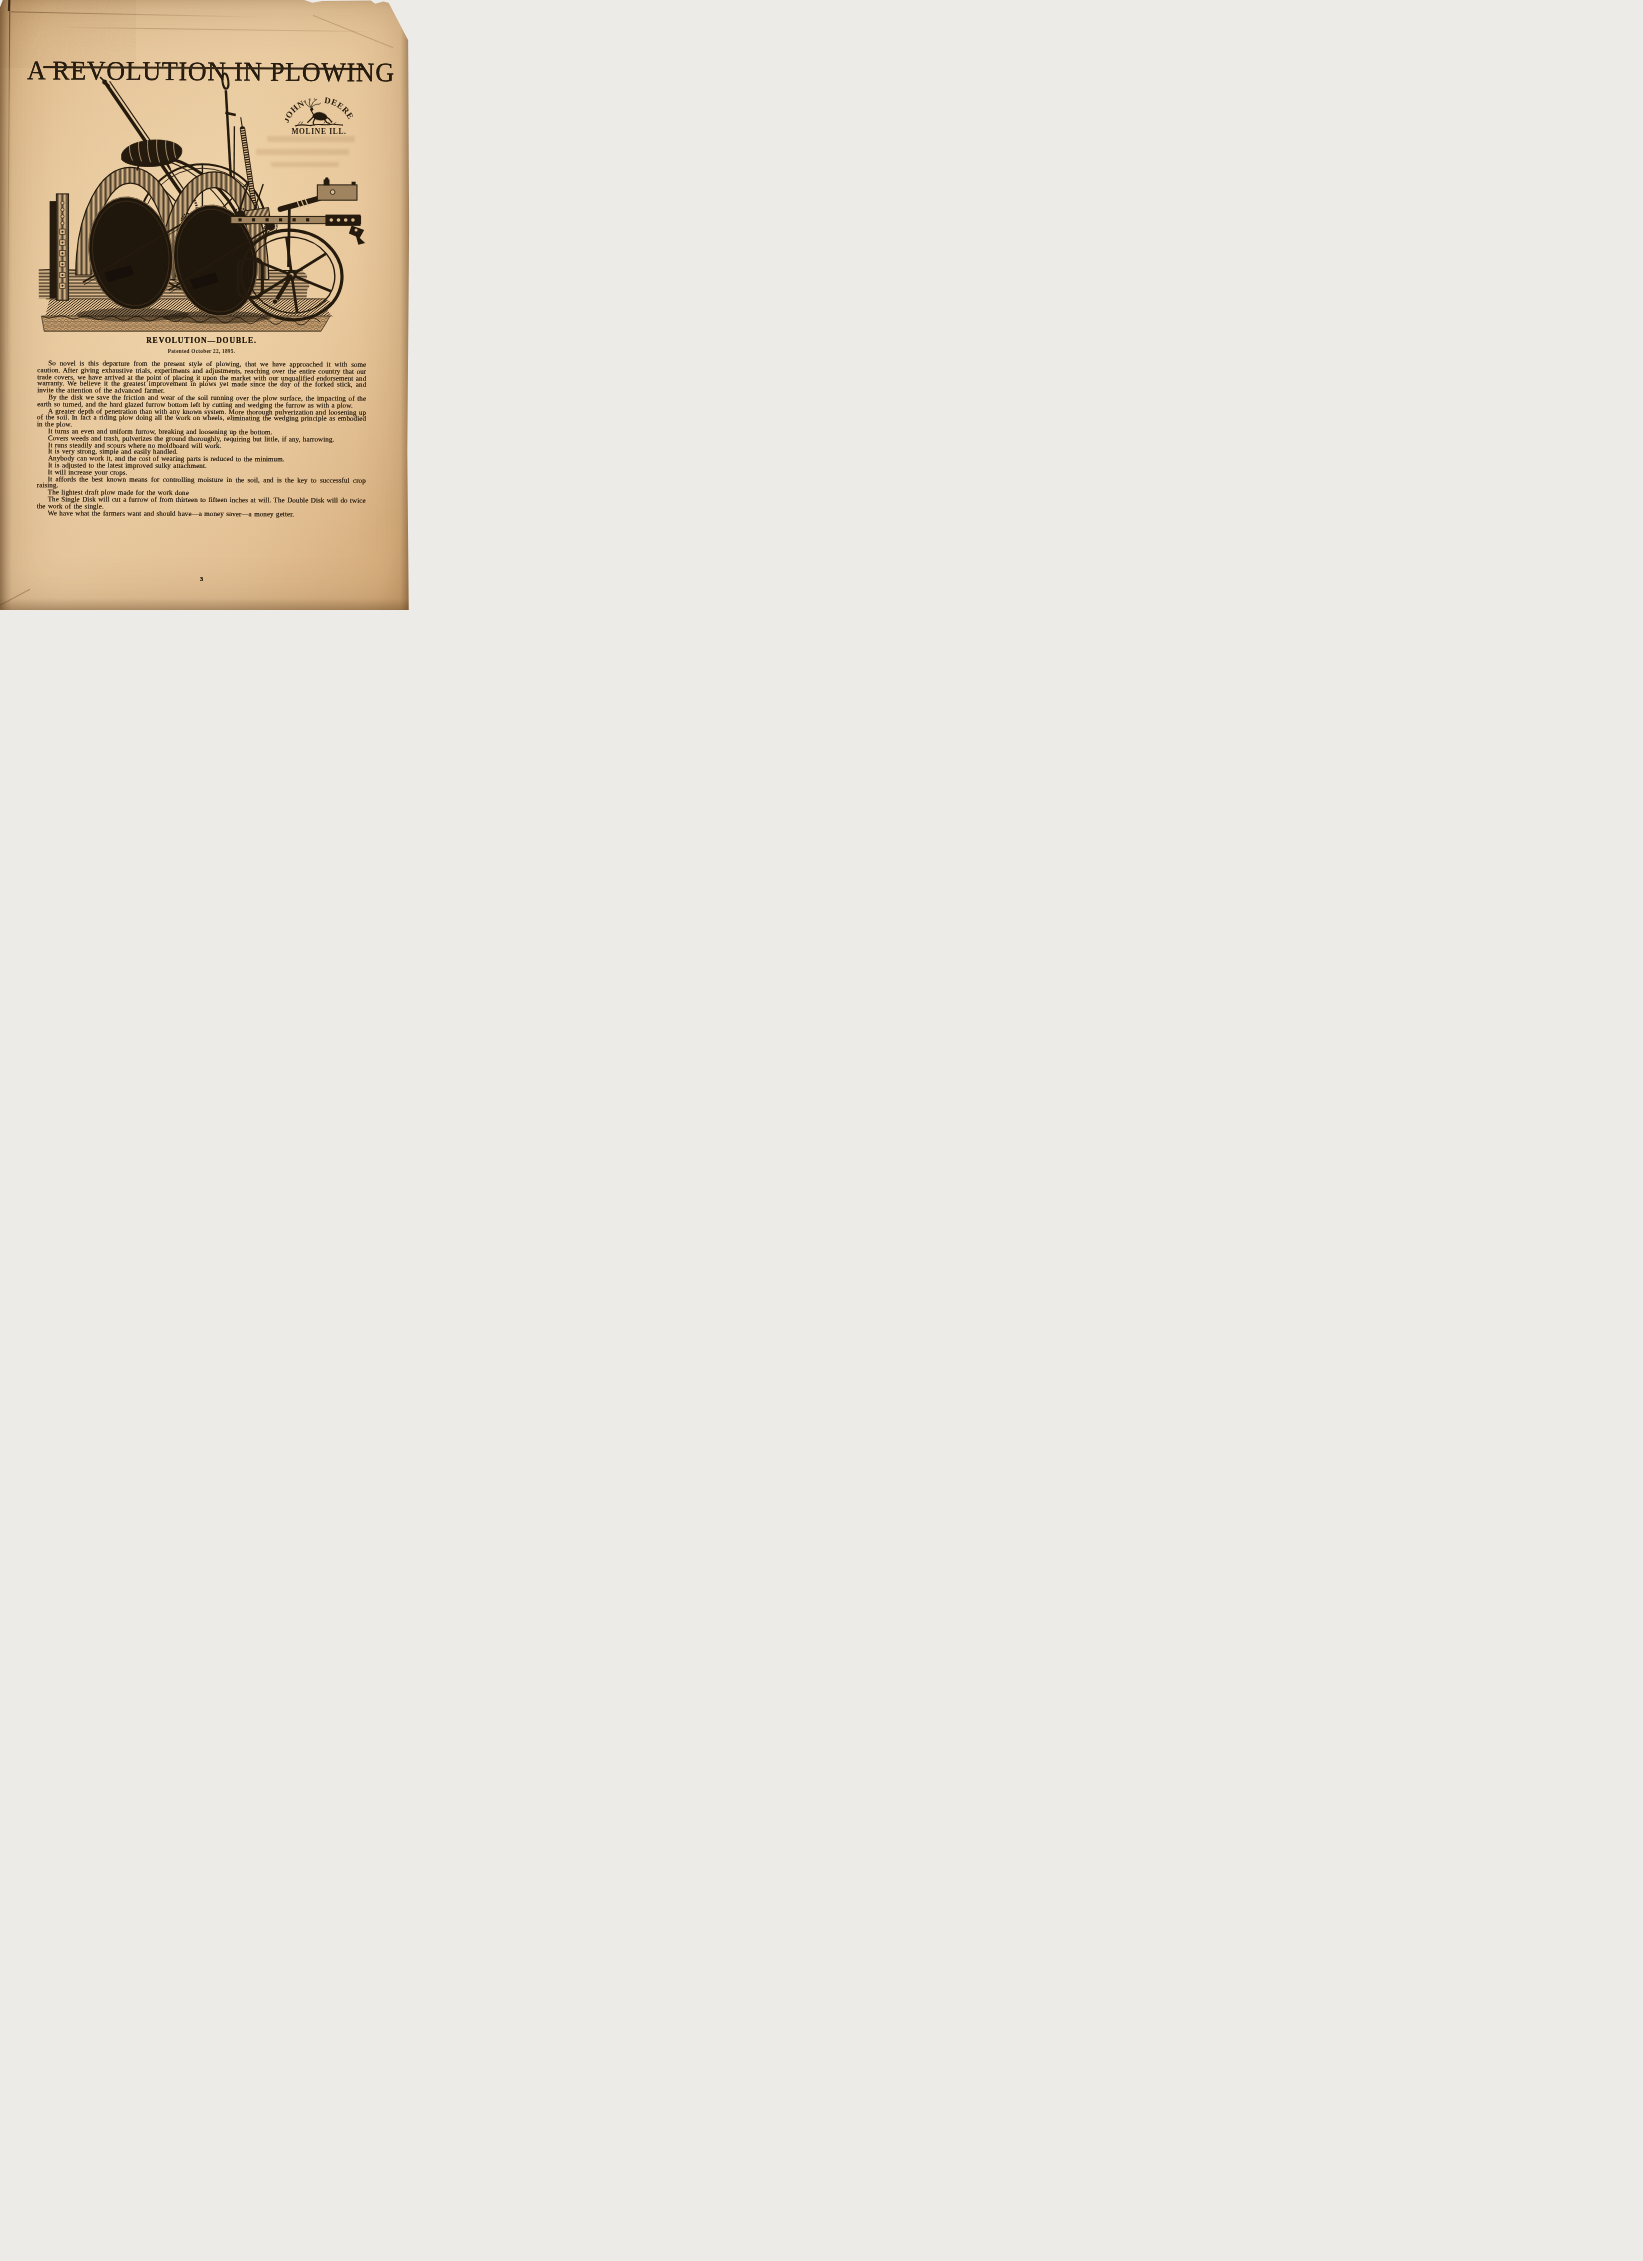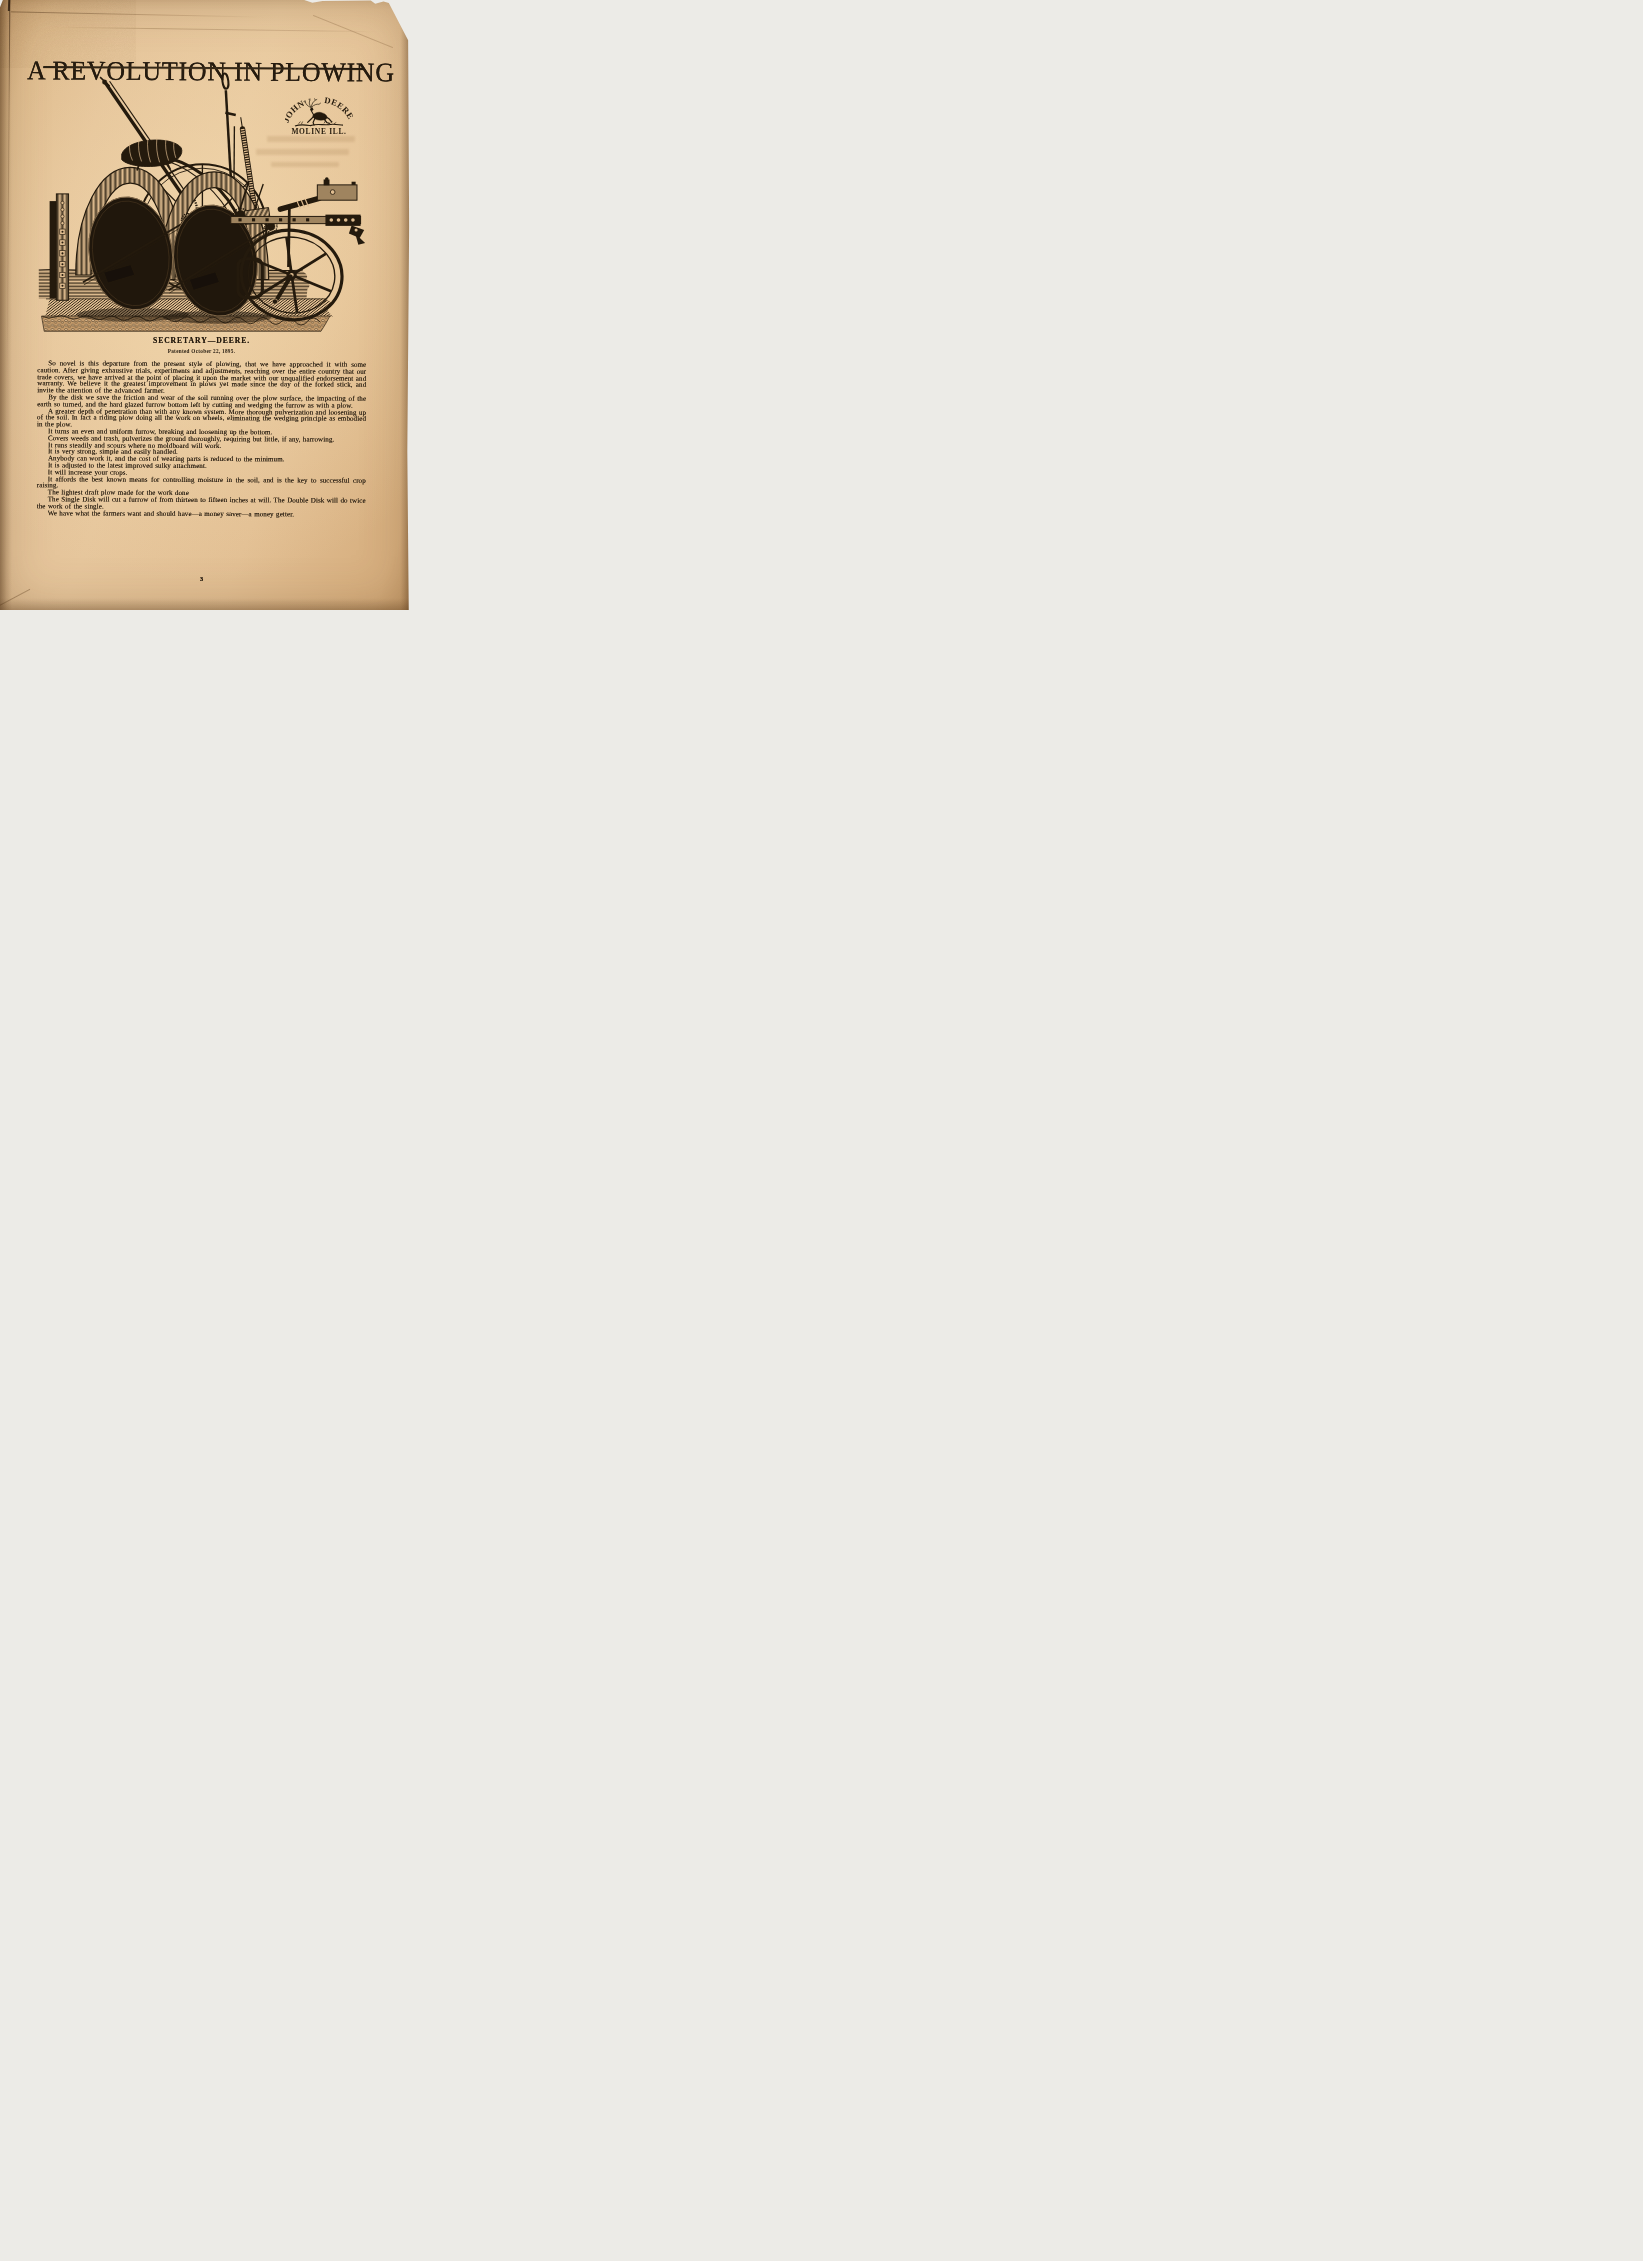--- a/index.html
+++ b/index.html
@@ -319,21 +319,21 @@
             <line x1="565" y1="452" x2="633" y2="393"></line>
         </g>
         <circle cx="565" cy="452" r="11" fill="#241a0d"></circle>
         <circle cx="565" cy="452" r="4.6" fill="#e0bd90" stroke="none"></circle>
       </g>
       <line x1="563" y1="455" x2="531" y2="508" stroke-width="9" stroke-linecap="round"></line>
       <circle cx="528" cy="511" r="6" fill="#241a0d" stroke="#e0bd90" stroke-width="1.4"></circle>
     </g>
   </svg>
 
-  <div class="caption ink">SECRETARY—DEERE.</div>
+  <div class="caption ink">REVOLUTION—DOUBLE.</div>
   <div class="patent ink">Patented October 22, 1895.</div>
 
   <div class="bodytext ink">
     <p>So novel is this departure from the present style of plowing, that we have approached it with some caution.  After giving exhaustive trials, experiments and adjustments, reaching over the entire country that our trade covers, we have arrived at the point of placing it upon the market with our unqualified endorsement and warranty.  We believe it the greatest improvement in plows yet made since the day of the forked stick, and invite the attention of the advanced farmer.</p>
     <p>By the disk we save the friction and wear of the soil running over the plow surface, the impacting of the earth so turned, and the hard glazed furrow bottom left by cutting and wedging the furrow as with a plow.</p>
     <p>A greater depth of penetration than with any known system.  More thorough pulverization and loosening up of the soil.  In fact a riding plow doing all the work on wheels, eliminating the wedging principle as embodied in the plow.</p>
     <p>It turns an even and uniform furrow, breaking and loosening up the bottom.</p>
     <p>Covers weeds and trash, pulverizes the ground thoroughly, requiring but little, if any, harrowing.</p>
     <p>It runs steadily and scours where no moldboard will work.</p>
     <p>It is very strong, simple and easily handled.</p>

